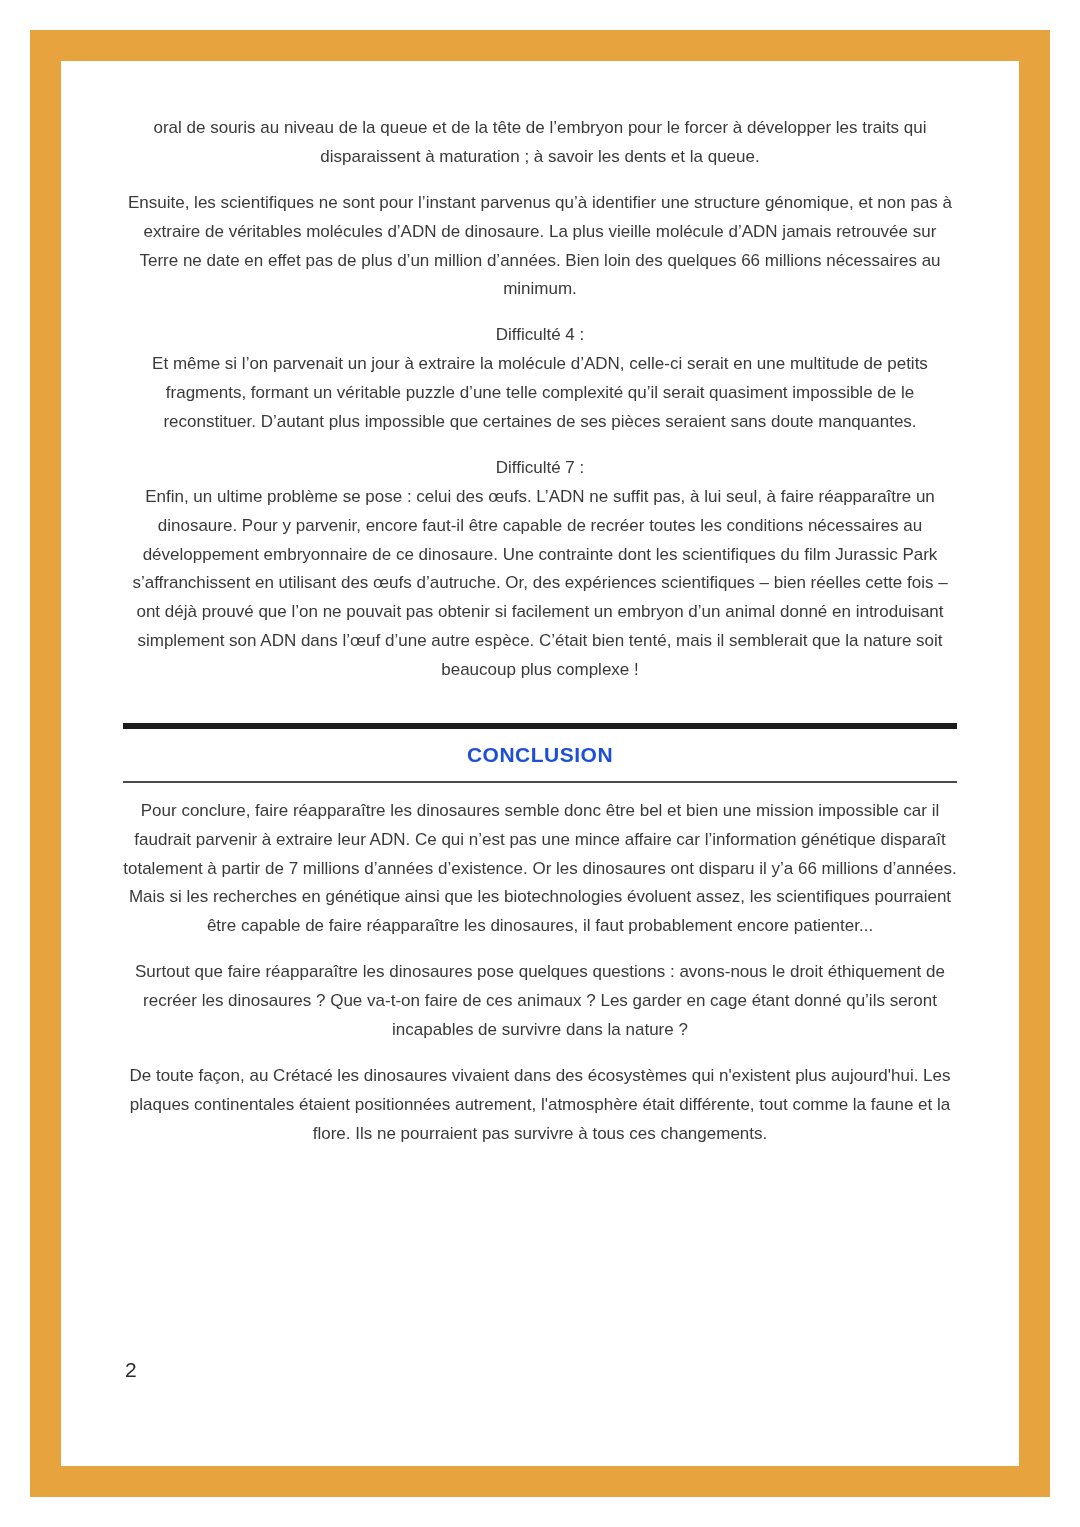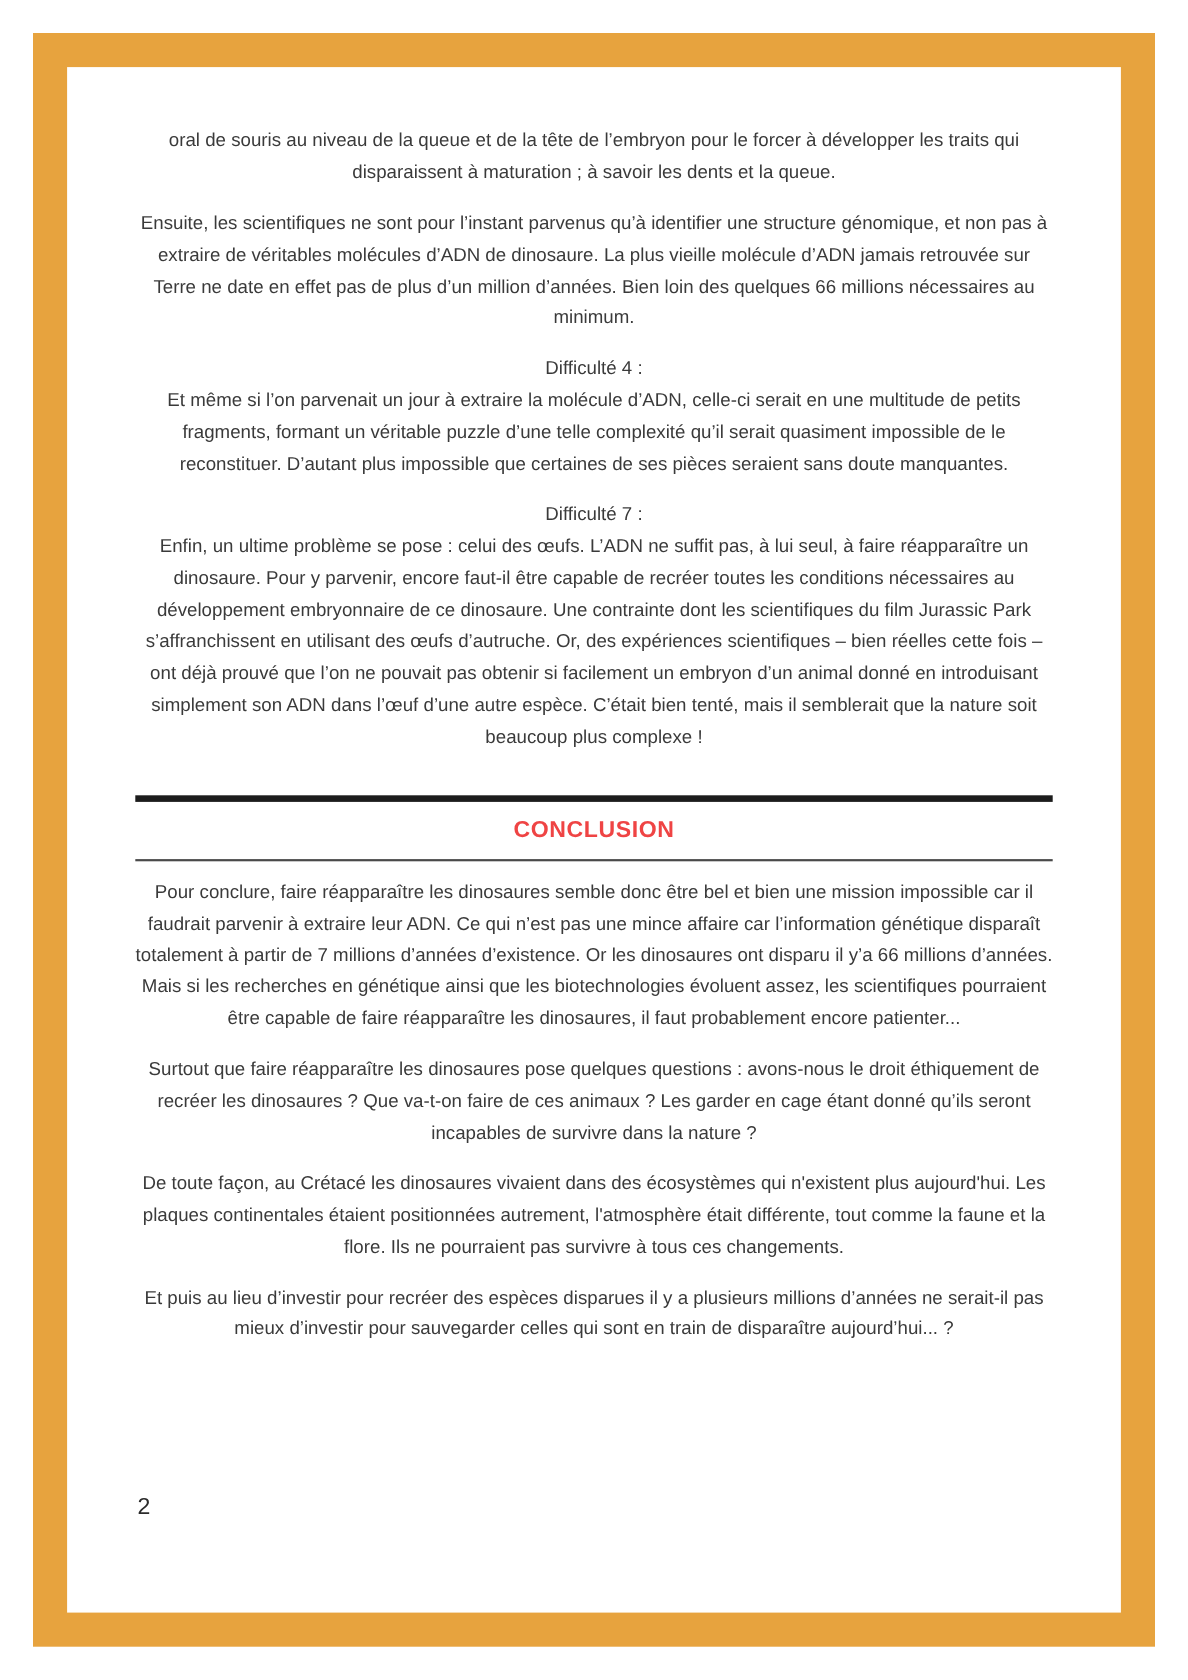--- a/index.html
+++ b/index.html
@@ -59,21 +59,21 @@
   }
   .rule-thin {
     border: none;
     border-top: 2px solid #4a4a4a;
     margin: 8px 0 14px 0;
   }
   .conclusion-title {
     margin: 0;
     font-size: 21px;
     font-weight: bold;
-    color: #ef4444;
+    color: #1d4ed8;
     letter-spacing: 0.5px;
   }
   .page-number {
     position: absolute;
     left: 64px;
     bottom: 78px;
     font-size: 21px;
     color: #2b2b2b;
     text-align: left;
   }
@@ -97,19 +97,18 @@
 
       <div class="conclusion-block">
         <hr class="rule-thick">
         <h2 class="conclusion-title">CONCLUSION</h2>
         <hr class="rule-thin">
       </div>
 
       <p class="para">Pour conclure, faire réapparaître les dinosaures semble donc être bel et bien une mission impossible car il faudrait parvenir à extraire leur ADN. Ce qui n’est pas une mince affaire car l’information génétique disparaît totalement à partir de 7 millions d’années d’existence. Or les dinosaures ont disparu il y’a 66 millions d’années. Mais si les recherches en génétique ainsi que les biotechnologies évoluent assez, les scientifiques pourraient être capable de faire réapparaître les dinosaures, il faut probablement encore patienter...</p>
       <p class="para">Surtout que faire réapparaître les dinosaures pose quelques questions : avons-nous le droit éthiquement de recréer les dinosaures ? Que va-t-on faire de ces animaux ? Les garder en cage étant donné qu’ils seront incapables de survivre dans la nature ?</p>
       <p class="para">De toute façon, au Crétacé les dinosaures vivaient dans des écosystèmes qui n'existent plus aujourd'hui. Les plaques continentales étaient positionnées autrement, l'atmosphère était différente, tout comme la faune et la flore. Ils ne pourraient pas survivre à tous ces changements.</p>
-      <p class="para">Et puis au lieu d’investir pour recréer des espèces disparues il y a plusieurs millions d’années ne serait-il pas mieux d’investir pour sauvegarder celles qui sont en train de disparaître aujourd’hui... ?</p>
 
       <div class="page-number">2</div>
 
     </div>
   </div>
 </div>
 
 </body></html>

